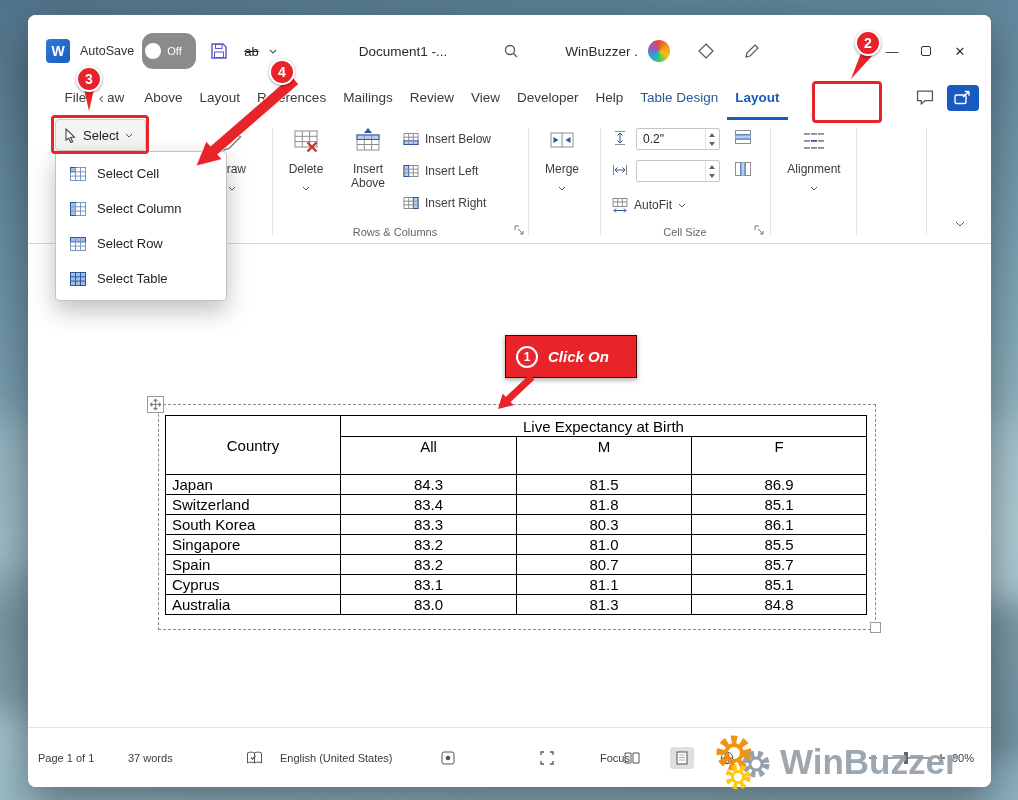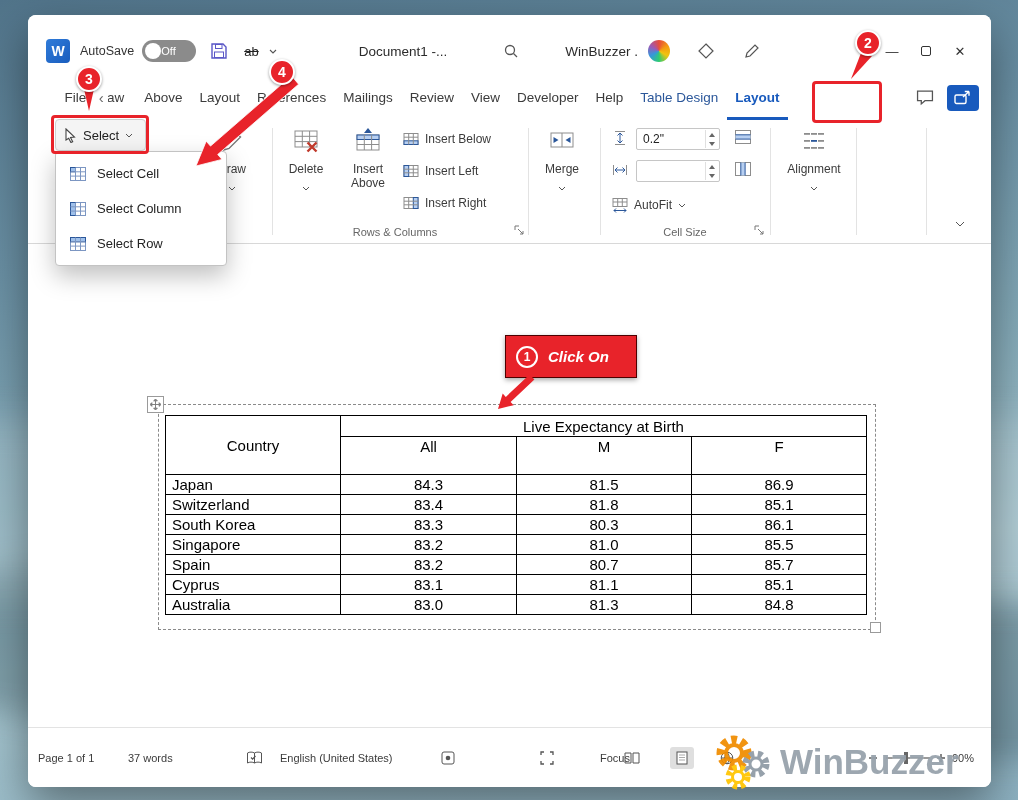--- a/index.html
+++ b/index.html
@@ -10,22 +10,22 @@
   .hill{position:absolute;width:420px;height:160px;border-radius:50%;background:rgba(40,70,80,.28);filter:blur(14px);}
 
   
   .window{position:absolute;left:28px;top:15px;width:963px;height:772px;background:#fff;border-radius:8px;
     box-shadow:0 18px 45px rgba(0,0,0,.42);}
   .titlebar{position:absolute;top:0;left:0;right:0;height:60px;display:flex;align-items:center;
     padding:12px 14px 0 18px;border-radius:8px 8px 0 0;background:#fff;}
   .wlogo{width:24px;height:24px;border-radius:4px;background:linear-gradient(135deg,#2f7bd9,#1a5dbe);
     color:#fff;font-weight:bold;font-size:14px;display:flex;align-items:center;justify-content:center;}
   .tb-txt{font-size:12.5px;color:#333;}
-  .toggle{width:54px;height:22px;border-radius:11px;background:#8b8b8b;display:flex;align-items:center;
-    padding:0 7px 0 3px;gap:0;}
+  .toggle{width:54px;height:36px;border-radius:11px;background:#8b8b8b;display:flex;align-items:center;
+    padding:0 7px 0 3px;gap:6px;}
   .knob{width:16px;height:16px;border-radius:50%;background:#fff;}
   .toggle .tb-state{color:#fff;font-size:11px;}
   .strike{font-size:13px;color:#222;text-decoration:line-through;}
   .title-txt{font-size:13.5px;color:#2b2b2b;margin-left:82px;}
   .acct{font-size:13.5px;color:#2b2b2b;}
   .avatar{width:22px;height:22px;border-radius:50%;
     background:conic-gradient(#e74c3c,#f39c12,#f1c40f,#2ecc71,#3498db,#9b59b6,#e74c3c);}
   .winctl{width:34px;height:30px;display:flex;align-items:center;justify-content:center;color:#333;font-size:13px;}
   .maxbox{width:10px;height:10px;border:1.2px solid #333;border-radius:2px;}
   .ico-btn{display:flex;align-items:center;justify-content:center;}
@@ -547,20 +547,27 @@
       <span>Select Column</span>
     </div>
     <div class="menuitem">
       <svg width="18" height="18" viewBox="0 0 18 18">
           <rect x="1.5" y="2.5" width="15" height="13" fill="#fff" stroke="#7c96c2"></rect>
           <rect x="1.5" y="2.5" width="15" height="4.3" fill="#9fc0ea" stroke="#2b579a"></rect>
           <path d="M1.5 6.8h15M1.5 11.1h15M6.5 2.5v13M11.5 2.5v13" stroke="#7c96c2" fill="none"></path>
         </svg>
       <span>Select Row</span>
     </div>
+    <div class="menuitem">
+      <svg width="18" height="18" viewBox="0 0 18 18">
+          <rect x="1.5" y="2.5" width="15" height="13" fill="#9fc0ea" stroke="#2b579a"></rect>
+          <path d="M1.5 6.8h15M1.5 11.1h15M6.5 2.5v13M11.5 2.5v13" stroke="#2b579a" fill="none"></path>
+        </svg>
+      <span>Select Table</span>
+    </div>
   </div>
 
   <div class="redbox" style="left:51px;top:115px;width:98px;height:39px;"></div>
   <div class="redbox" style="left:812px;top:81px;width:70px;height:42px;"></div>
 
   <svg id="annosvg" width="1018" height="800">
     <polygon points="861,53 872,56 851,79" fill="#e8232a"></polygon>
     <polygon points="84,89 94,89 89,111" fill="#e8232a"></polygon>
     <polygon points="291.4,75.8 210.5,146.1 206.2,141.2 196,166 222,159.4 217.7,154.5 298.6,84.2" fill="#e8232a" stroke="#fff" stroke-width="0.8"></polygon>
     <polygon points="529.6,374.5 505.8,396.9 502.7,393.6 498,409 513.7,405.2 510.6,401.9 534.4,379.5" fill="#e8232a"></polygon>

